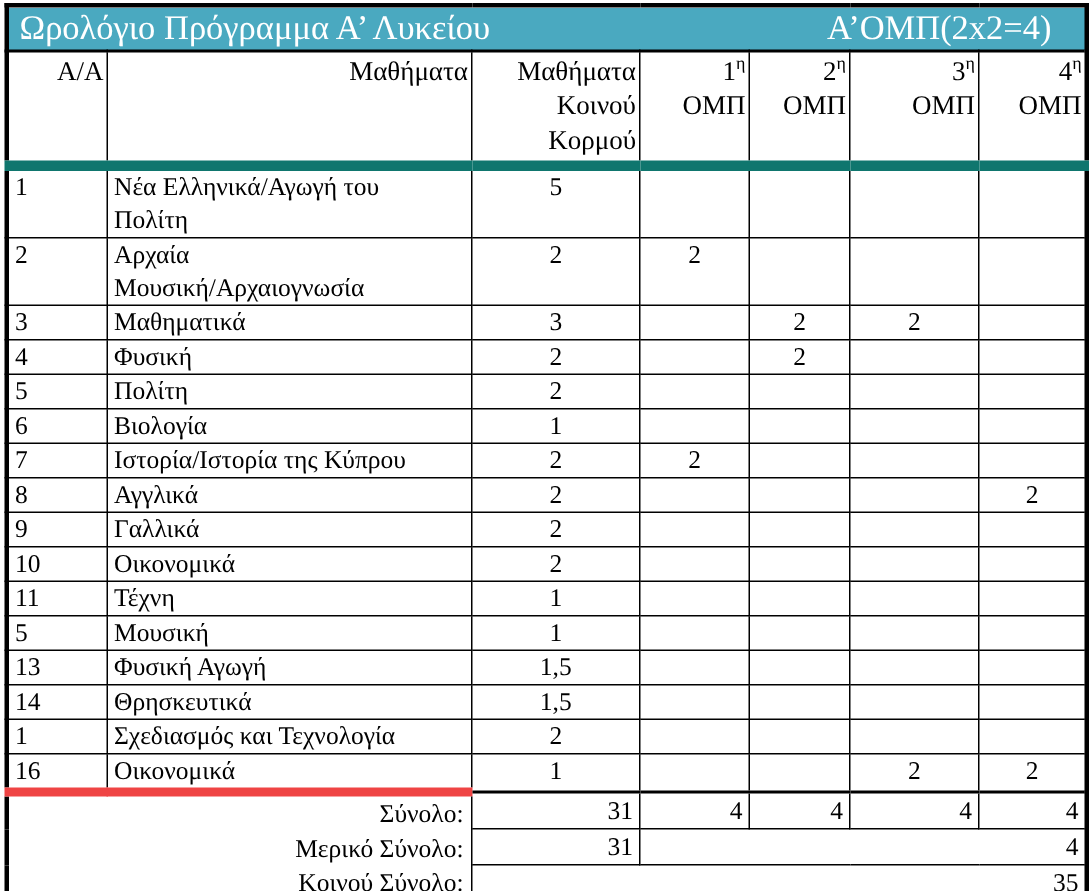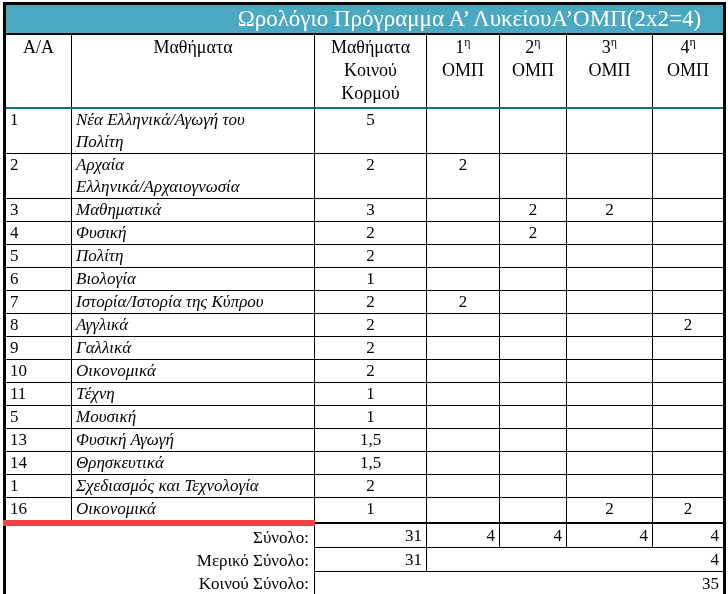--- a/index.html
+++ b/index.html
@@ -25,52 +25,52 @@
     color: #000;
   }
   
   tr.title-row td {
     border-bottom: 2px solid #000;
     padding: 0;
     height: 28px;
   }
   .title-flex {
     display: flex;
-    justify-content: flex-end;
+    justify-content: space-between;
     align-items: center;
     height: 28px;
     padding: 0 22px 0 7px;
     color: #ffffff;
     font-size: 23px;
     white-space: nowrap;
   }
   
   tr.colhead-row td {
     vertical-align: top;
-    text-align: center;
+    text-align: right;
     font-size: 18px;
     line-height: 23px;
     height: 71px;
     padding: 1px 2px 0 2px;
-    border-bottom: 2px solid #0f766e;
+    border-bottom: 7px solid #0f766e;
   }
   sup.ord {
     font-size: 12px;
     line-height: 0;
   }
   
   tr.data-row td {
     font-size: 17px;
     line-height: 22px;
     height: 22px;
     padding: 0 4px;
     vertical-align: top;
   }
   td.c-no   { text-align: left; padding-left: 7px; }
-  td.c-sub  { text-align: left; padding-left: 7px; white-space: pre-line; font-style: italic; }
+  td.c-sub  { text-align: left; padding-left: 7px; white-space: pre-line; }
   td.c-num  { text-align: center; }
   
   tr.total-row td {
     font-size: 17px;
     line-height: 23px;
     height: 23px;
     padding: 0 4px;
     text-align: right;
     vertical-align: top;
   }
@@ -123,21 +123,21 @@
 Πολίτη</td>
           <td class="c-num">5</td>
           <td class="c-num"></td>
           <td class="c-num"></td>
           <td class="c-num"></td>
           <td class="c-num"></td>
         </tr>
     <tr class="data-row">
           <td class="c-no">2</td>
           <td class="c-sub">Αρχαία
-Ελληνικά/Αρχαιογνωσία</td>
+Μουσική/Αρχαιογνωσία</td>
           <td class="c-num">2</td>
           <td class="c-num">2</td>
           <td class="c-num"></td>
           <td class="c-num"></td>
           <td class="c-num"></td>
         </tr>
     <tr class="data-row">
           <td class="c-no">3</td>
           <td class="c-sub">Μαθηματικά</td>
           <td class="c-num">3</td>

